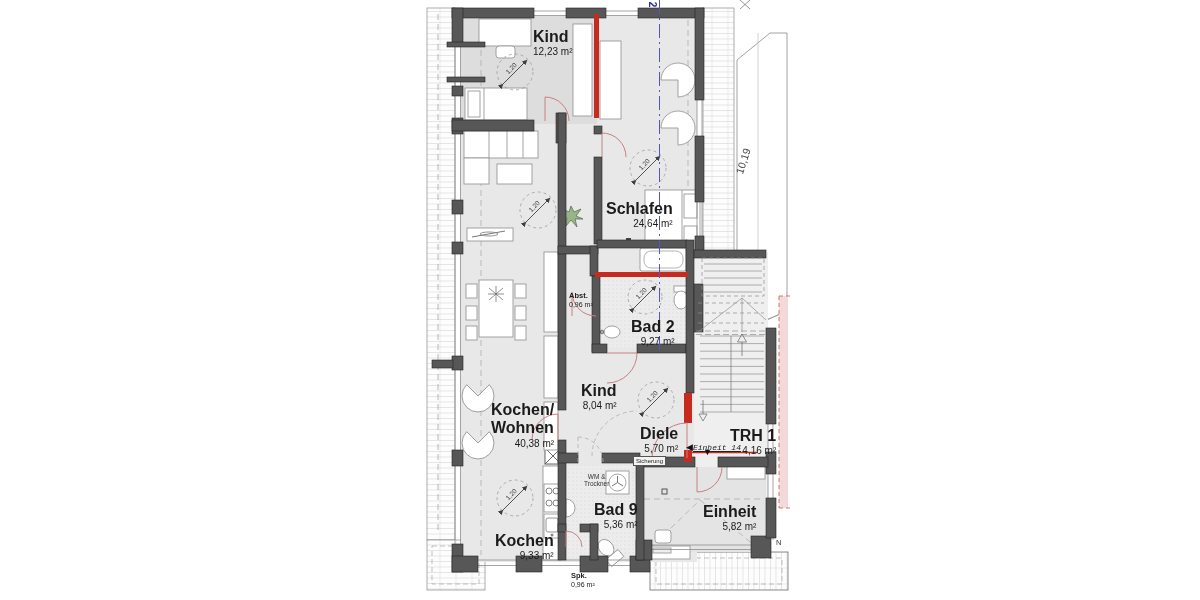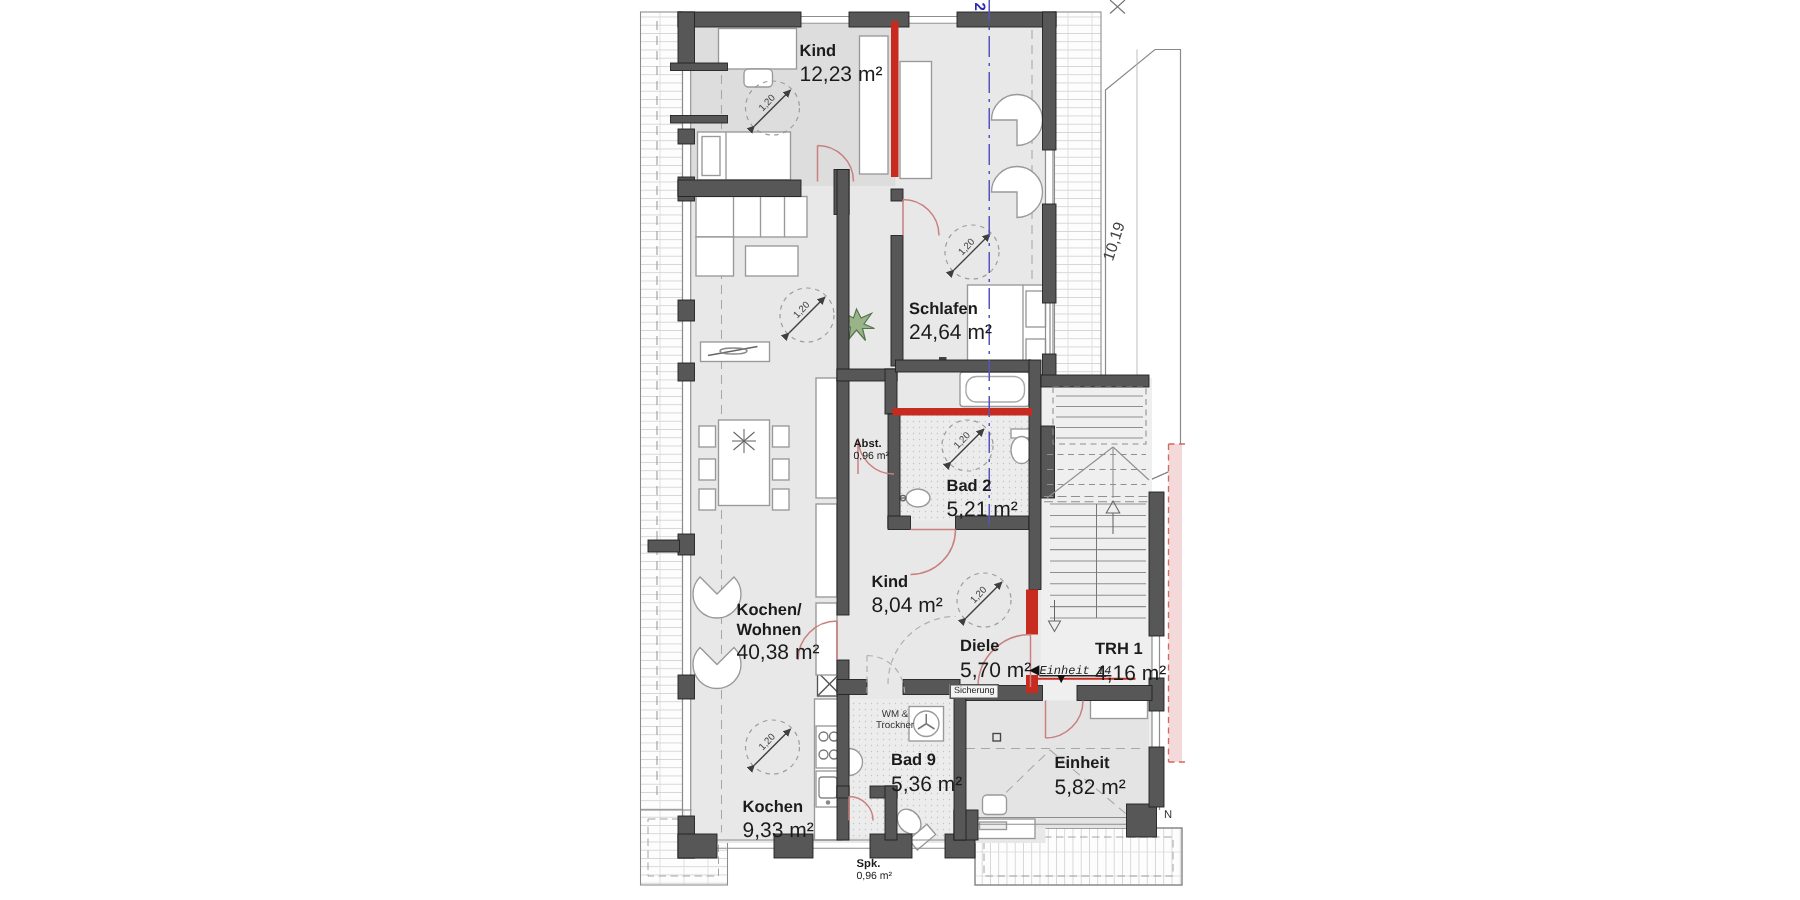--- a/index.html
+++ b/index.html
@@ -1,21 +1,21 @@
 <!DOCTYPE html>
 <html><head>
 <meta charset="utf-8">
 <style>
   html,body{margin:0;padding:0;background:#fff;}
   #stage{position:relative;width:1200px;height:600px;background:#ffffff;overflow:hidden;
          font-family:"Liberation Sans",sans-serif;}
   svg{position:absolute;left:0;top:0;}
   .lbl{position:absolute;color:#1b1b1b;line-height:1.15;white-space:nowrap;}
-  .name{font-weight:bold;font-size:11px;}
-  .area{font-size:14px;}
+  .name{font-weight:bold;font-size:16px;}
+  .area{font-size:10px;text-align:right;}
   .tiny-name{font-weight:bold;font-size:7.5px;margin-top:36px;}
   .tiny-area{font-size:7px;}
   .micro{font-size:6.5px;color:#333;}
   .unit{font-style:italic;font-size:8px;text-decoration:underline;color:#222;font-family:Liberation Mono, monospace;}
   .arrow{font-size:9px;color:#111;}
   .rot-dim{position:absolute;font-size:10.5px;color:#444;transform:translate(-50%,-50%) rotate(-72deg);}
   .sec-mark{position:absolute;font-size:10px;color:#2a2ab8;font-weight:bold;transform:rotate(90deg);transform-origin:center;}
   .north{position:absolute;font-size:7.5px;color:#333;}
   .sich{position:absolute;font-size:6px;color:#222;border:0.5px solid #555;background:#f3f3f3;
         padding:0 2px;line-height:8px;height:8px;}
@@ -400,21 +400,21 @@
   <div class="area">24,64 m²</div>
 </div>
 
 <div class="lbl" style="left:569px;top:256px">
   <div class="tiny-name">Abst.</div>
   <div class="tiny-area">0,96 m²</div>
 </div>
 
 <div class="lbl" style="left:631px;top:318px">
   <div class="name">Bad 2</div>
-  <div class="area">5,21 m²</div>
+  <div class="area">9,27 m²</div>
 </div>
 
 <div class="lbl" style="left:581px;top:382px">
   <div class="name">Kind</div>
   <div class="area">8,04 m²</div>
 </div>
 
 <div class="lbl" style="left:640px;top:425px">
   <div class="name">Diele</div>
   <div class="area">5,70 m²</div>

